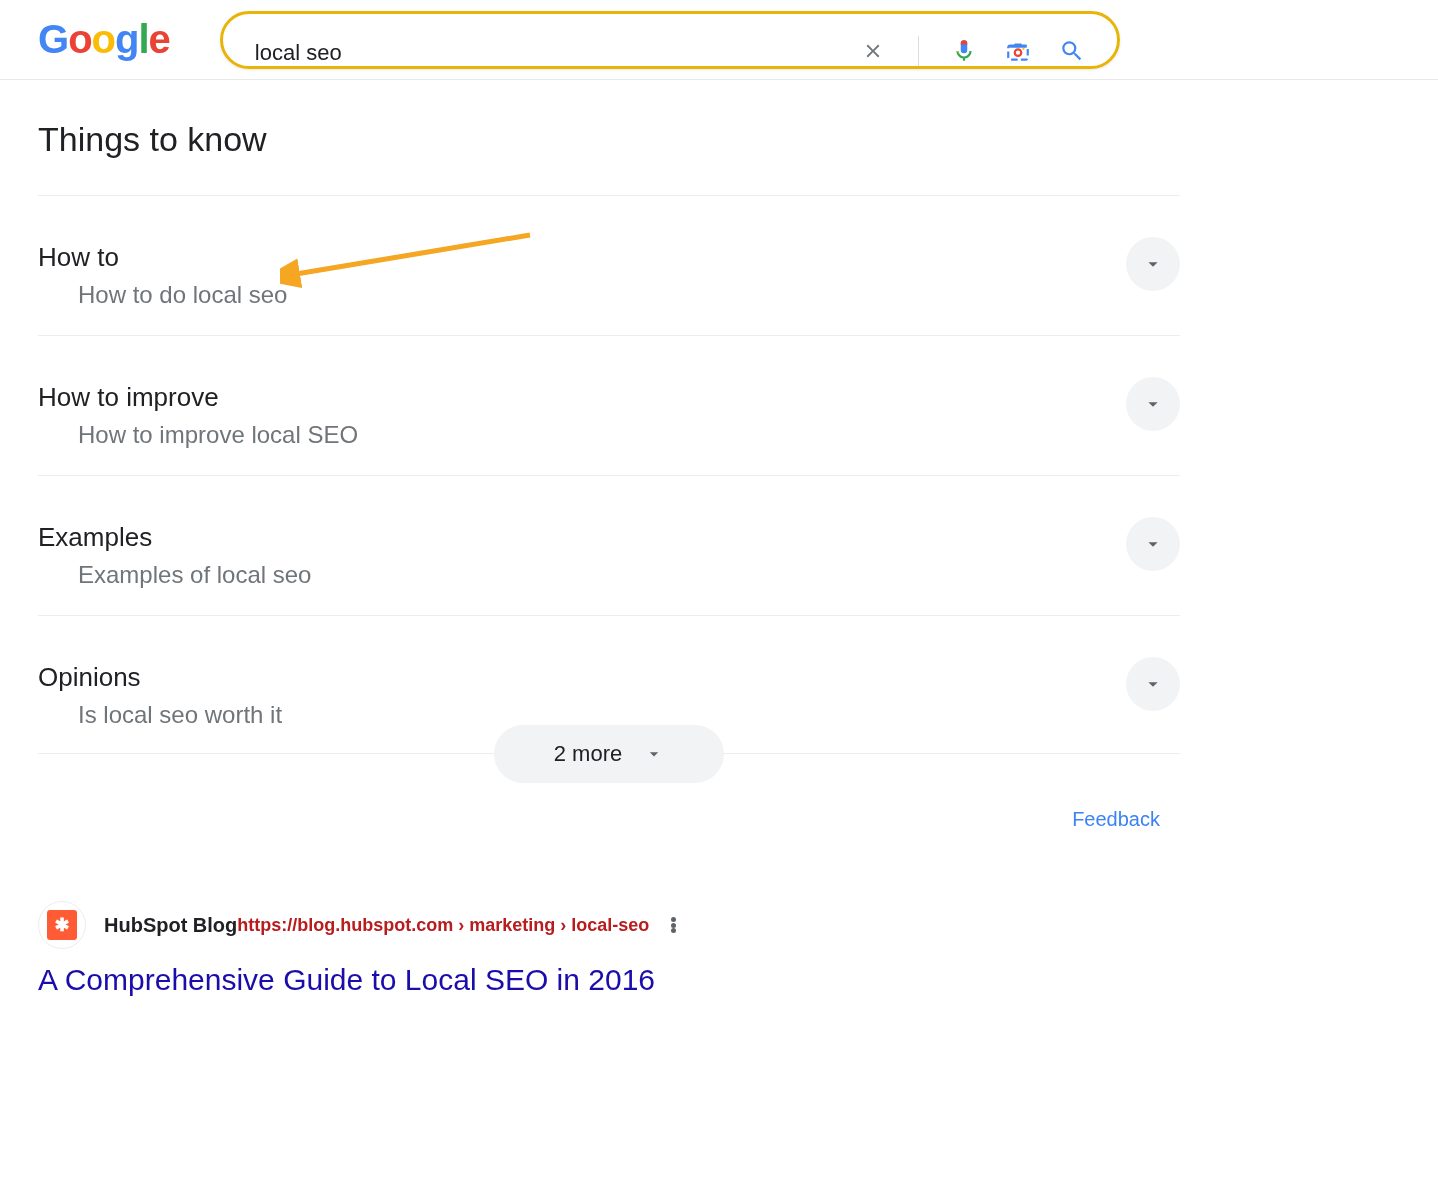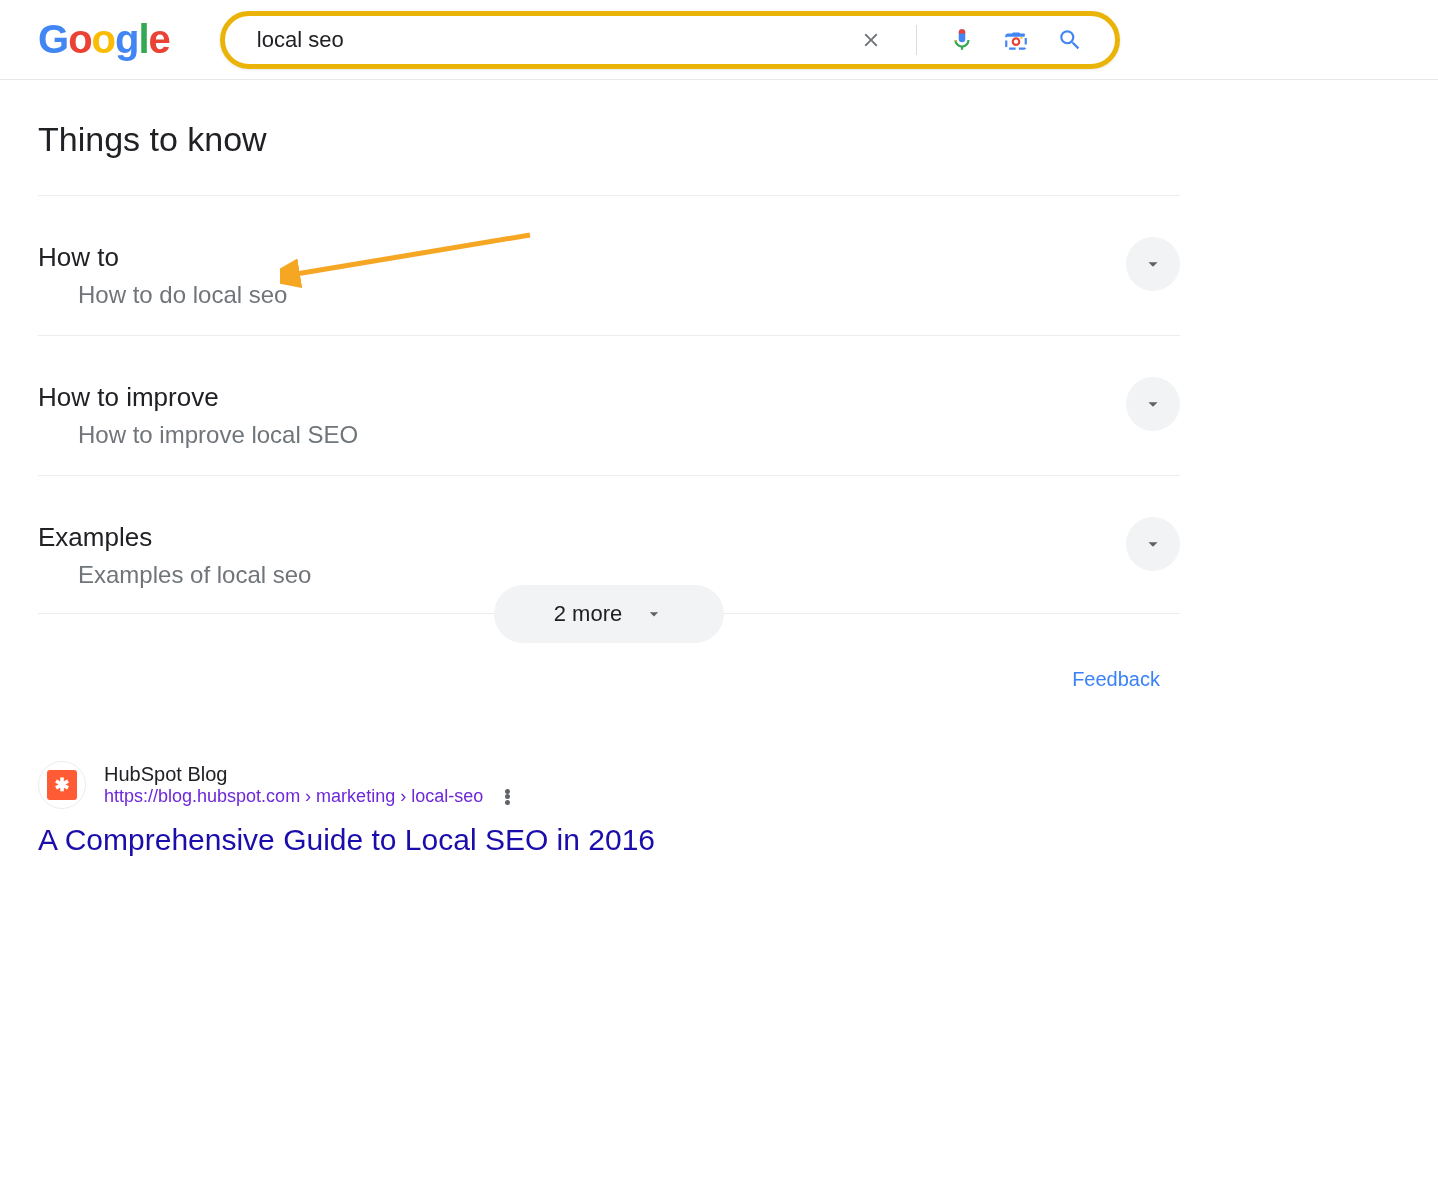--- a/index.html
+++ b/index.html
@@ -26,24 +26,24 @@
   }
   .logo span:nth-child(1){color:#4285F4;}
   .logo span:nth-child(2){color:#EA4335;}
   .logo span:nth-child(3){color:#FBBC05;}
   .logo span:nth-child(4){color:#4285F4;}
   .logo span:nth-child(5){color:#34A853;}
   .logo span:nth-child(6){color:#EA4335;}
   .searchbar {
     flex: 0 0 900px;
     height: 58px;
-    border: 5px solid #eab308;
+    border: 3px solid #eab308;
     border-radius: 30px;
     display: flex;
-    align-items: center;
+    align-items: flex-end;
     padding: 0 32px;
     box-shadow: 0 1px 3px rgba(32,33,36,.1);
   }
   .search-input {
     flex: 1;
     border: none;
     font-size: 22px;
     outline: none;
     color: #202124;
   }
@@ -146,24 +146,24 @@
   .favicon-inner {
     width:30px; height:30px;
     background:#ff5c35;
     border-radius:3px;
     display:flex; align-items:center; justify-content:center;
     color:#fff;
     font-weight:bold;
     font-size:18px;
   }
   .result-meta {
-    display:flex; flex-direction:column;
+    display:flex; flex-direction:row;font-weight:bold;
   }
   .site-name { font-size:20px; color:#202124; }
-  .site-url { font-size:18px; color:#6d28d9; display:flex; align-items:center; gap:14px; }
+  .site-url { font-size:18px; color:#b91c1c; display:flex; align-items:center; gap:14px; }
   .kebab { width:20px; height:20px; display:flex; flex-direction:column; justify-content:space-between; align-items:center; padding:2px 0;}
   .kebab span{width:5px;height:5px;background:#5f6368;border-radius:50%;}
   .result-title {
     font-size: 30px;
     color:#1a0dab;
     margin-top: 8px;
   }
 </style>
 </head>
 <body>
@@ -254,20 +254,31 @@
       <div class="ttk-title">Examples</div>
       <div class="ttk-sub">Examples of local seo</div>
     </div>
     <div class="expand-circle">
       <svg width="22" height="22" viewBox="0 0 24 24">
           <path fill="#5f6368" d="M7 10l5 5 5-5z"></path>
         </svg>
     </div>
   </div>
 
+  <div class="ttk-item">
+    <div class="ttk-text">
+      <div class="ttk-title">Opinions</div>
+      <div class="ttk-sub">Is local seo worth it</div>
+    </div>
+    <div class="expand-circle">
+      <svg width="22" height="22" viewBox="0 0 24 24">
+          <path fill="#5f6368" d="M7 10l5 5 5-5z"></path>
+        </svg>
+    </div>
+  </div>
 
   <div class="more-row">
     <div class="more-pill">
       <span>2 more</span>
       <svg width="20" height="20" viewBox="0 0 24 24">
           <path fill="#5f6368" d="M7 10l5 5 5-5z"></path>
         </svg>
     </div>
   </div>
 

